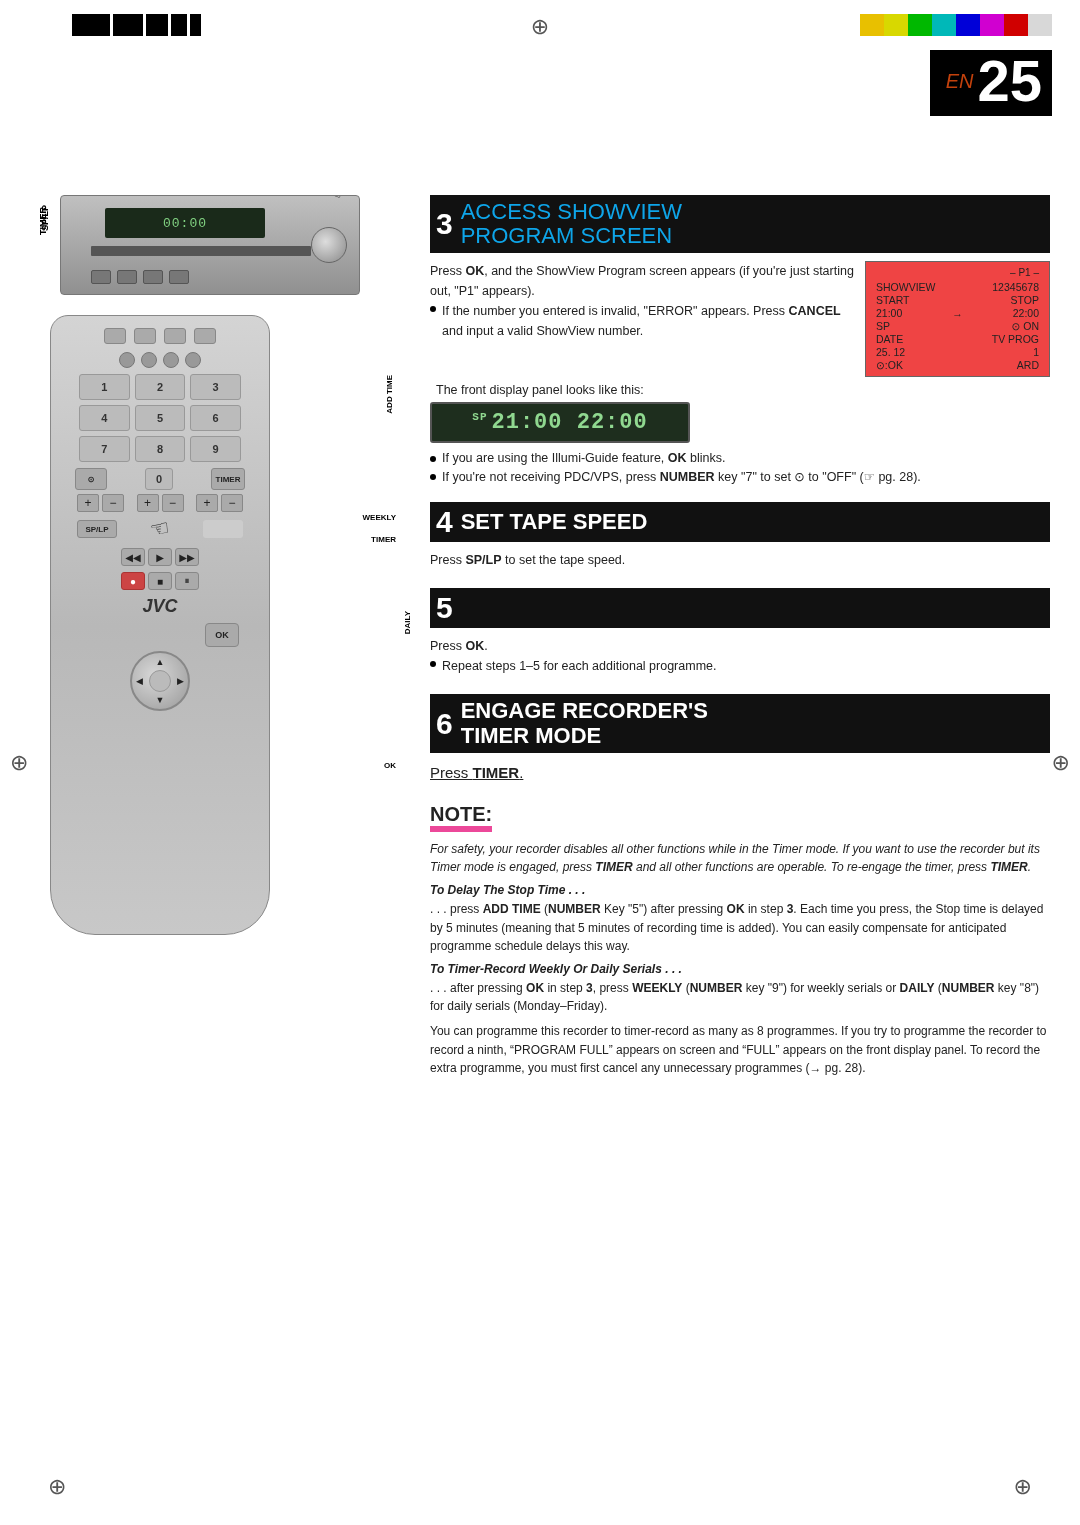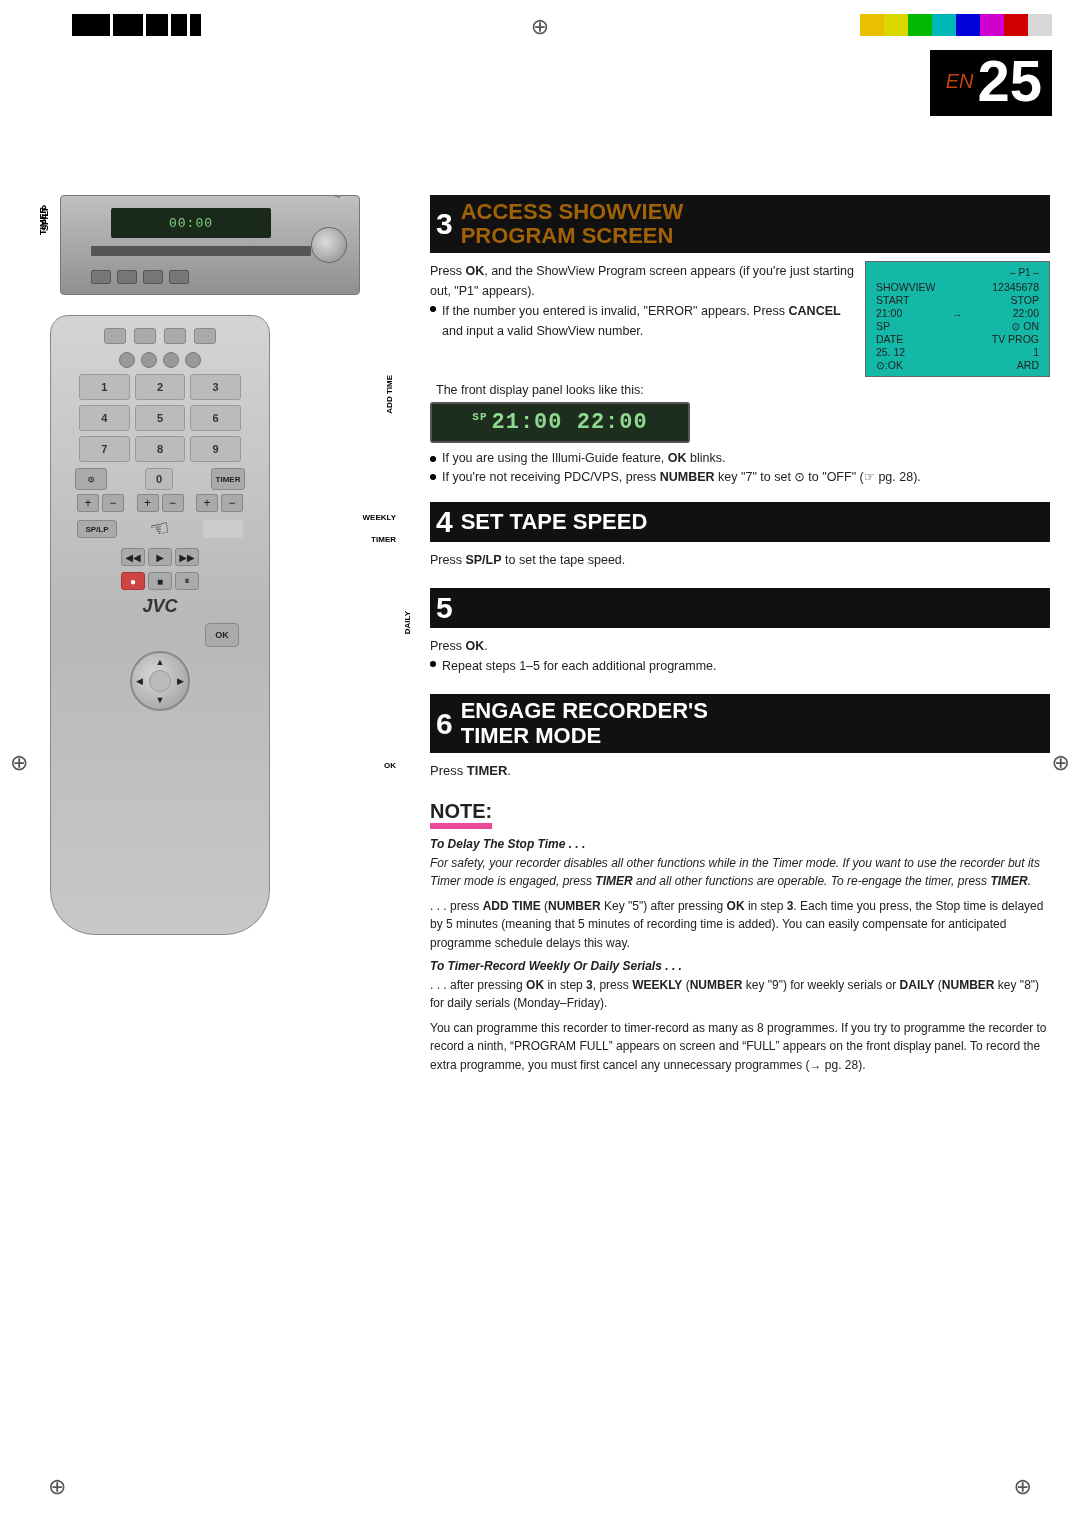--- a/index.html
+++ b/index.html
@@ -143,21 +143,21 @@
   <div class="left-col">
 
     <div style="position:relative; margin-bottom:20px; margin-left:30px;">
 
       <div style="position:absolute; top:10px; left:-20px; writing-mode:vertical-rl; transform:rotate(180deg); font-size:9px; font-weight:bold; color:#000;">SP/LP</div>
 
       <div style="position:absolute; bottom:60px; left:-22px; writing-mode:vertical-rl; transform:rotate(180deg); font-size:9px; font-weight:bold; color:#000;">TIMER</div>
 
       <div style="width:300px; height:100px; background:linear-gradient(180deg,#c0c0c0,#909090); border-radius:4px; border:1.5px solid #777; position:relative; overflow:hidden;">
 
-        <div style="position:absolute; top:12px; left:50px; width:160px; height:30px; background:#1a2a1a; border-radius:2px; display:flex; align-items:center; justify-content:center;">
+        <div style="position:absolute; top:12px; left:44px; width:160px; height:30px; background:#1a2a1a; border-radius:2px; display:flex; align-items:center; justify-content:center;">
           <span style="color:#80d080; font-family:'Courier New',monospace; font-size:13px; letter-spacing:1px;">00:00</span>
         </div>
 
         <div style="position:absolute; top:50px; left:30px; width:220px; height:10px; background:#555; border-radius:1px;"></div>
 
         <div style="position:absolute; bottom:10px; left:30px; display:flex; gap:6px;">
           <div style="width:20px;height:14px;background:#777;border-radius:2px;border:1px solid #555;"></div>
           <div style="width:20px;height:14px;background:#777;border-radius:2px;border:1px solid #555;"></div>
           <div style="width:20px;height:14px;background:#777;border-radius:2px;border:1px solid #555;"></div>
           <div style="width:20px;height:14px;background:#777;border-radius:2px;border:1px solid #555;"></div>
@@ -274,35 +274,35 @@
 
       </div>
     </div>
   </div>
 
   <div class="right-col">
 
     <div class="section-block">
       <div style="background:#111; padding:5px 10px 5px 6px; display:flex; align-items:center; gap:8px; margin-bottom:8px;">
         <span style="color:#fff; font-size:30px; font-weight:900; line-height:1;">3</span>
-        <span style="color:#a16207; font-size:22px; font-weight:700; text-transform:uppercase; line-height:1.1;">ACCESS SHOWVIEW<br>PROGRAM SCREEN</span>
+        <span style="color:#0ea5e9; font-size:22px; font-weight:400; text-transform:uppercase; line-height:1.1;">ACCESS SHOWVIEW<br>PROGRAM SCREEN</span>
       </div>
 
       <div style="padding-left:0;">
         <div style="display:flex; gap:10px; margin-bottom:6px;">
 
           <div style="flex:1; font-size:12.5px; line-height:1.6;">
             <p>Press <strong>OK</strong>, and the ShowView Program screen appears (if you're just starting out, "P1" appears).</p>
             <div class="bullet-item">
               <div class="bullet-dot"></div>
               <span>If the number you entered is invalid, "ERROR" appears. Press <strong>CANCEL</strong> and input a valid ShowView number.</span>
             </div>
           </div>
 
-          <div style="border:1.5px solid #666; padding:5px 10px; font-size:10.5px; width:185px; flex-shrink:0; background:#14b8a6;">
+          <div style="border:1.5px solid #666; padding:5px 10px; font-size:10.5px; width:185px; flex-shrink:0; background:#ef4444;">
             <div style="text-align:right; margin-bottom:3px; font-size:10px;">– P1 –</div>
             <div style="display:flex; justify-content:space-between; margin-bottom:1px;">
               <span>SHOWVIEW</span>
               <span>12345678</span>
             </div>
             <div style="display:flex; justify-content:space-between; margin-bottom:1px;">
               <span>START</span>
               <span></span>
               <span>STOP</span>
             </div>
@@ -368,31 +368,31 @@
           <span>Repeat steps 1–5 for each additional programme.</span>
         </div>
       </div>
     </div>
 
     <div class="section-block">
       <div style="background:#111; padding:5px 10px 5px 6px; display:flex; align-items:center; gap:8px; margin-bottom:8px;">
         <span style="color:#fff; font-size:30px; font-weight:900; line-height:1;">6</span>
         <span style="color:#fff; font-size:22px; font-weight:900; text-transform:uppercase; line-height:1.1;">ENGAGE RECORDER'S<br>TIMER MODE</span>
       </div>
-      <div style="font-size:13px; line-height:1.6;">
+      <div style="font-size:15px; line-height:1.6;text-decoration:underline;">
         <p>Press <strong>TIMER</strong>.</p>
       </div>
     </div>
 
     <div class="note-section">
       <div style="font-size:20px; font-weight:900; text-transform:uppercase; border-bottom:6px solid #ec4899; display:inline-block; margin-bottom:8px;">NOTE:</div>
-      <p style="font-size:12px; font-style:italic; font-weight:bold; margin-bottom:3px;">To Delay The Stop Time . . .</p>
       <p style="font-size:12px; line-height:1.55; margin-bottom:6px; font-style:italic;">
         For safety, your recorder disables all other functions while in the Timer mode. If you want to use the recorder but its Timer mode is engaged, press <strong class="bold-italic">TIMER</strong> and all other functions are operable. To re-engage the timer, press <strong class="bold-italic">TIMER</strong>.
       </p>
+      <p style="font-size:12px; font-style:italic; font-weight:bold; margin-bottom:3px;">To Delay The Stop Time . . .</p>
       <p style="font-size:12px; line-height:1.55; margin-bottom:6px;">
         . . . press <strong>ADD TIME</strong> (<strong>NUMBER</strong> Key "5") after pressing <strong>OK</strong> in step <strong>3</strong>. Each time you press, the Stop time is delayed by 5 minutes (meaning that 5 minutes of recording time is added). You can easily compensate for anticipated programme schedule delays this way.
       </p>
       <p style="font-size:12px; font-style:italic; font-weight:bold; margin-bottom:3px;">To Timer-Record Weekly Or Daily Serials . . .</p>
       <p style="font-size:12px; line-height:1.55; margin-bottom:6px;">
         . . . after pressing <strong>OK</strong> in step <strong>3</strong>, press <strong>WEEKLY</strong> (<strong>NUMBER</strong> key "9") for weekly serials or <strong>DAILY</strong> (<strong>NUMBER</strong> key "8") for daily serials (Monday–Friday).
       </p>
       <p style="font-size:12px; line-height:1.55;">You can programme this recorder to timer-record as many as 8 programmes. If you try to programme the recorder to record a ninth, “PROGRAM FULL” appears on screen and “FULL” appears on the front display panel. To record the extra programme, you must first cancel any unnecessary programmes (→ pg. 28).</p>
     </div>
 

